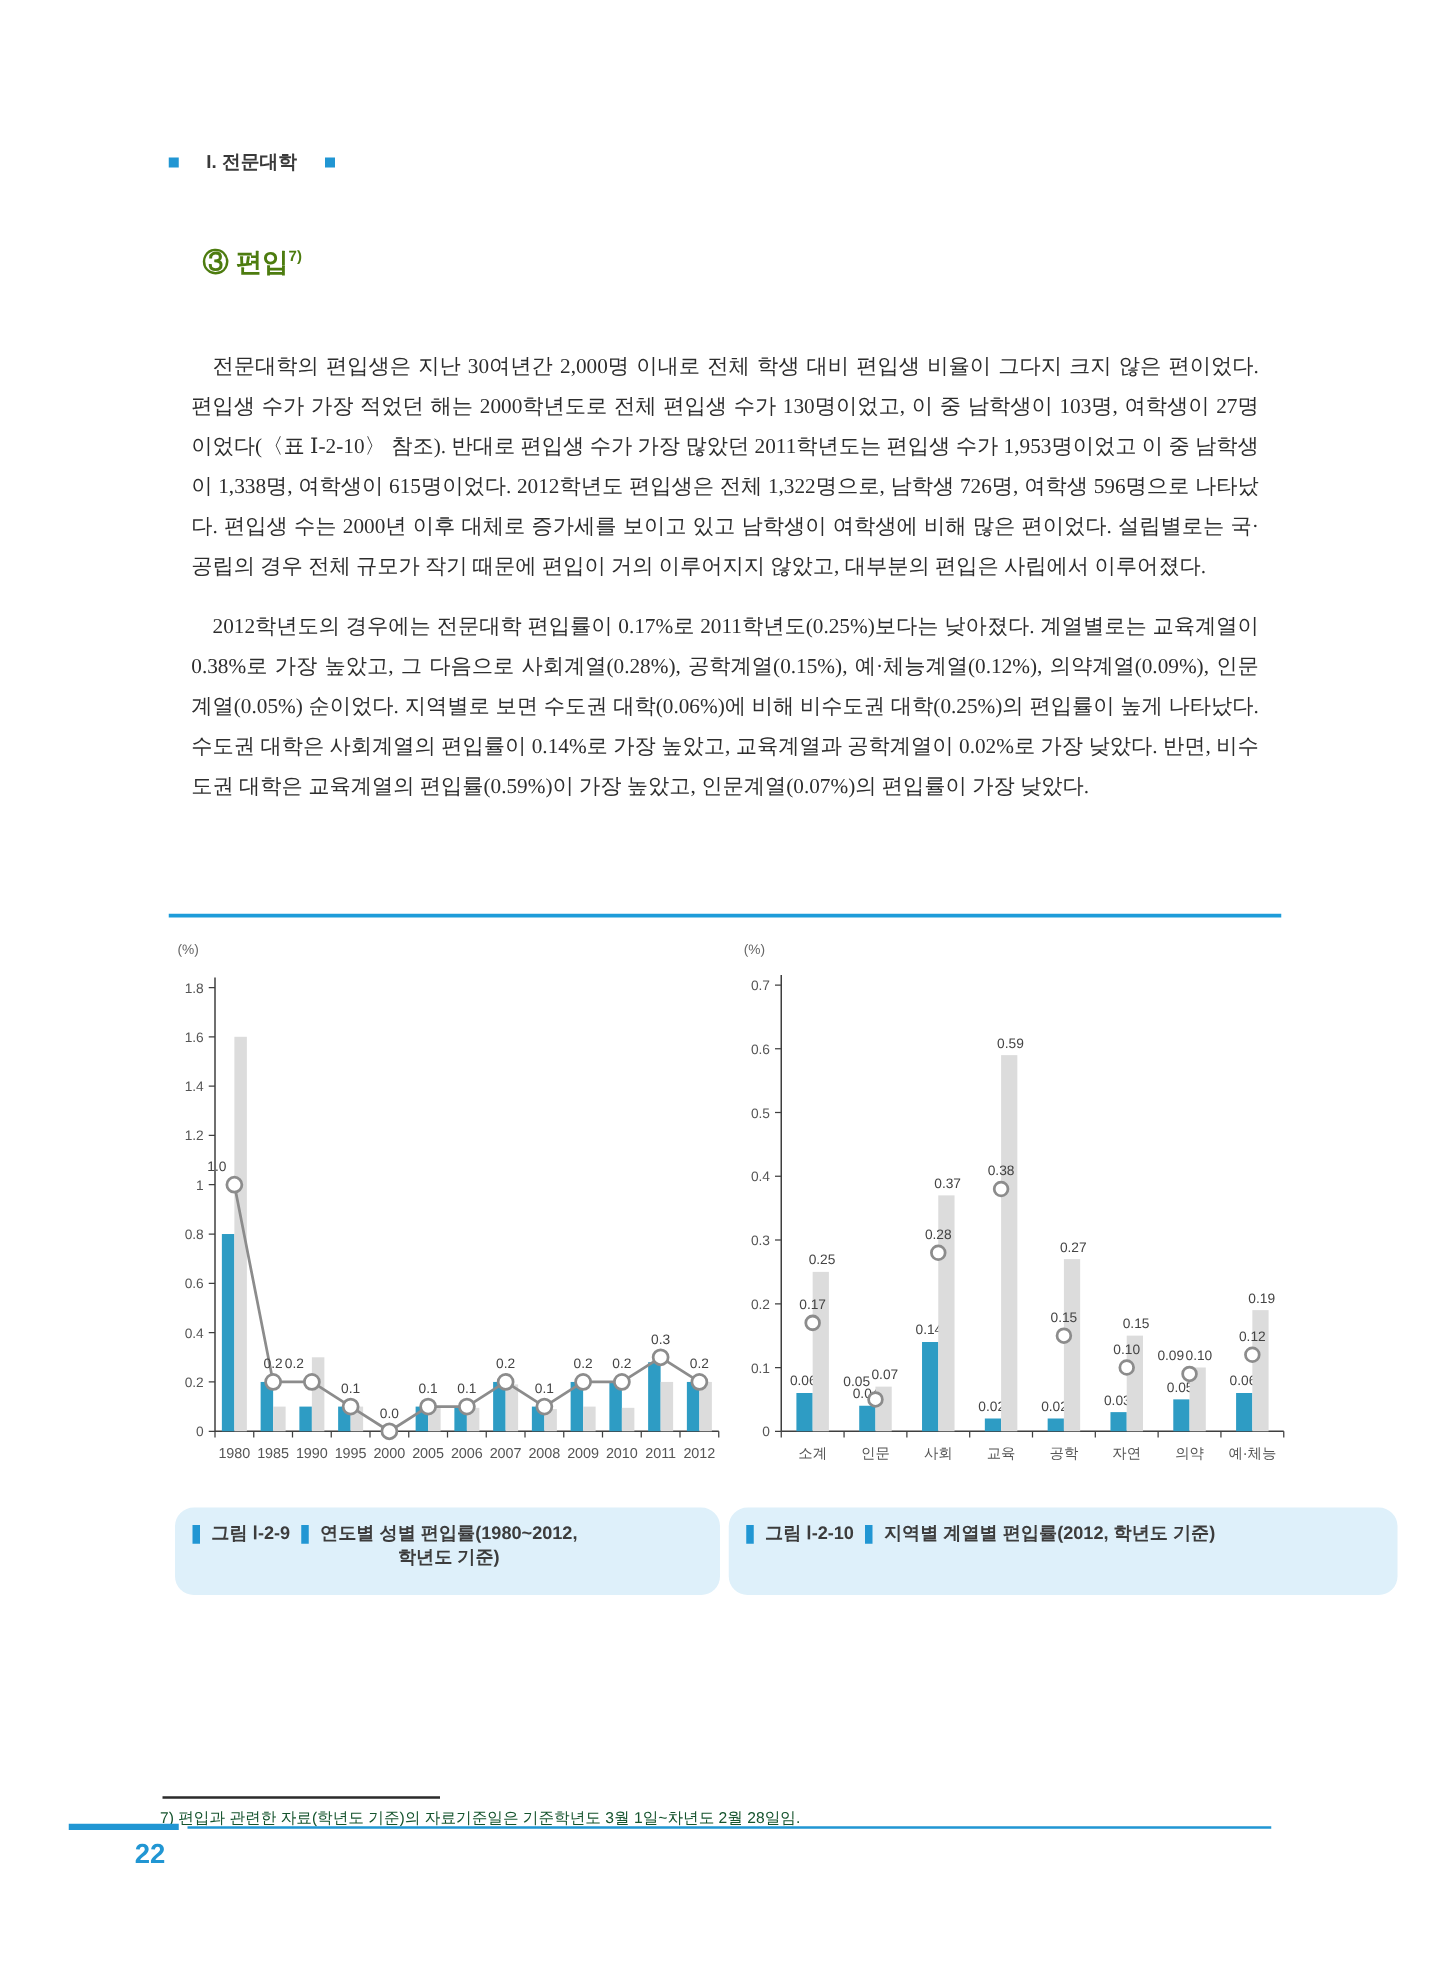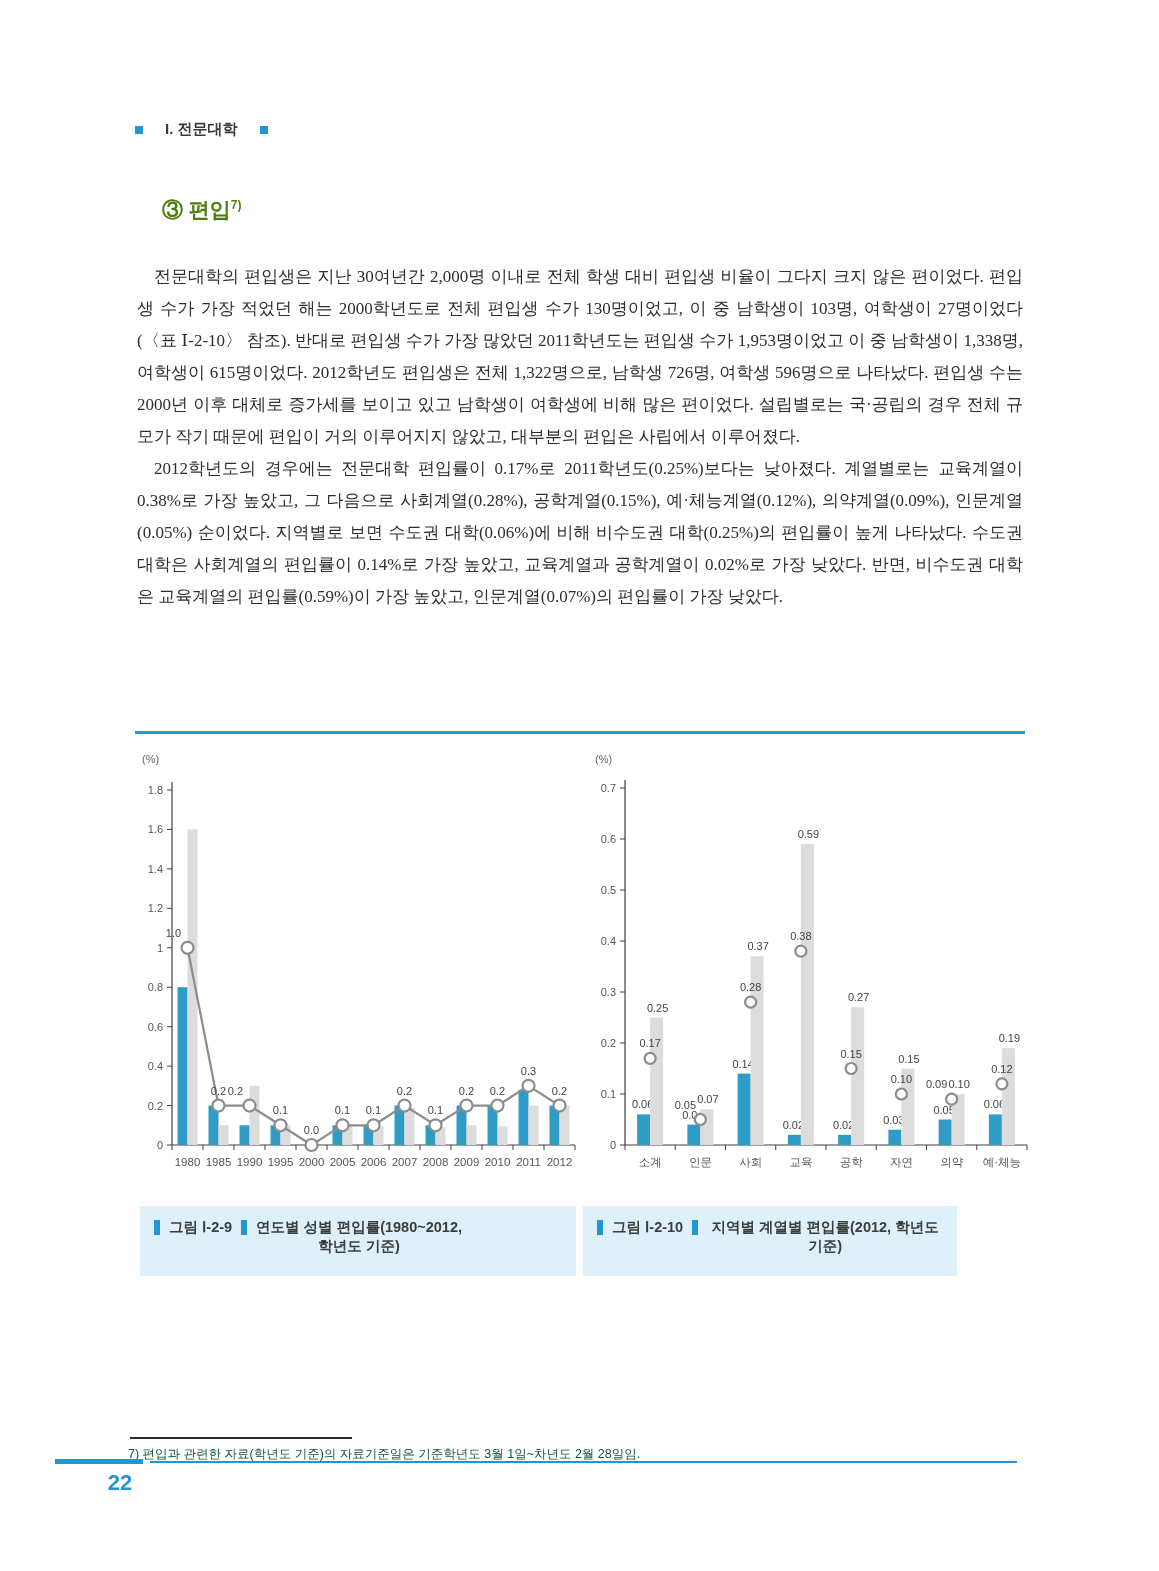--- a/index.html
+++ b/index.html
@@ -12,39 +12,39 @@
   .hdr-sq{width:8px;height:8px;background:#2196d3;display:inline-block;}
 
   
   .section-heading{position:absolute;left:162px;top:196px;font-weight:bold;font-size:21px;color:#4d7c0f;}
   .section-heading sup{font-size:12px;font-weight:bold;vertical-align:8px;}
 
   
   .body-text{position:absolute;left:137px;top:261px;width:886px;
              font-family:"Liberation Serif","DejaVu Serif",serif;
              font-size:17px;line-height:32px;color:#2d2d2d;text-align:justify;}
-  .body-text p{margin:0;text-indent:17px;}
+  .body-text p{margin:16px;text-indent:17px;}
 
   .top-rule{position:absolute;left:135px;top:731px;width:890px;height:3px;background:#1e9cd9;}
 
   .chart-svg{position:absolute;}
 
   
   .legend{position:absolute;height:30px;border:1.5px solid #9b9b9b;border-radius:15px;background:#fff;
           display:flex;align-items:center;justify-content:center;gap:20px;font-size:12.5px;color:#333;margin-top:48px;}
   .legend .item{display:flex;align-items:center;gap:6px;}
   .lm-line{display:inline-block;width:26px;height:0;border-top:2px solid #8c8c8c;position:relative;}
   .lm-circle{position:absolute;left:8px;top:-6px;width:7px;height:7px;border:2.5px solid #8c8c8c;border-radius:50%;background:#fff;}
   .lm-ring{display:inline-block;width:8px;height:8px;border:3px solid #8c8c8c;border-radius:50%;background:#fff;}
   .lm-sq{display:inline-block;width:12px;height:12px;}
   .lm-sq.blue{background:#2e9cc4;}
   .lm-sq.gray{background:#dcdcdc;}
 
   
-  .caption-box{position:absolute;background:#def0fa;border-radius:0;height:70px;box-sizing:border-box;
+  .caption-box{position:absolute;background:#def0fa;border-radius:15px;height:70px;box-sizing:border-box;
                padding:12px 14px;display:flex;align-items:flex-start;gap:9px;
                font-weight:bold;font-size:14.5px;color:#3c3c3c;line-height:19px;}
   .cap-bar{width:6px;height:15px;background:#2196d3;display:inline-block;margin-top:2px;flex:none;}
   .cap-prefix{white-space:nowrap;}
   .cap-title{text-align:center;}
 
   
   .footnote-rule{position:absolute;left:130px;top:1437px;width:222px;height:2px;background:#2b2b2b;}
   .footnote{position:absolute;left:128px;top:1446px;font-size:12.5px;color:#14532d;}
   .footer-thick{position:absolute;left:55px;top:1459px;width:88px;height:5px;background:#2196d3;}
@@ -300,21 +300,21 @@
   <div class="caption-box" style="left:140px;top:1206px;width:436px;">
     <span class="cap-bar"></span>
     <span class="cap-prefix">그림  Ⅰ-2-9</span>
     <span class="cap-bar"></span>
     <span class="cap-title">
       <span>연도별 성별 편입률(1980~2012,</span><br>
       <span>학년도 기준)</span>
     </span>
   </div>
 
-  <div class="caption-box" style="left:583px;top:1206px;width:374px;">
+  <div class="caption-box" style="left:583px;top:1206px;width:535px;">
     <span class="cap-bar"></span>
     <span class="cap-prefix">그림  Ⅰ-2-10</span>
     <span class="cap-bar"></span>
     <span class="cap-title">
       <span>지역별 계열별 편입률(2012, 학년도 기준)</span>
     </span>
   </div>
 
   <div class="footnote-rule"></div>
   <div class="footnote">7) 편입과 관련한 자료(학년도 기준)의 자료기준일은 기준학년도 3월 1일~차년도 2월 28일임.</div>

